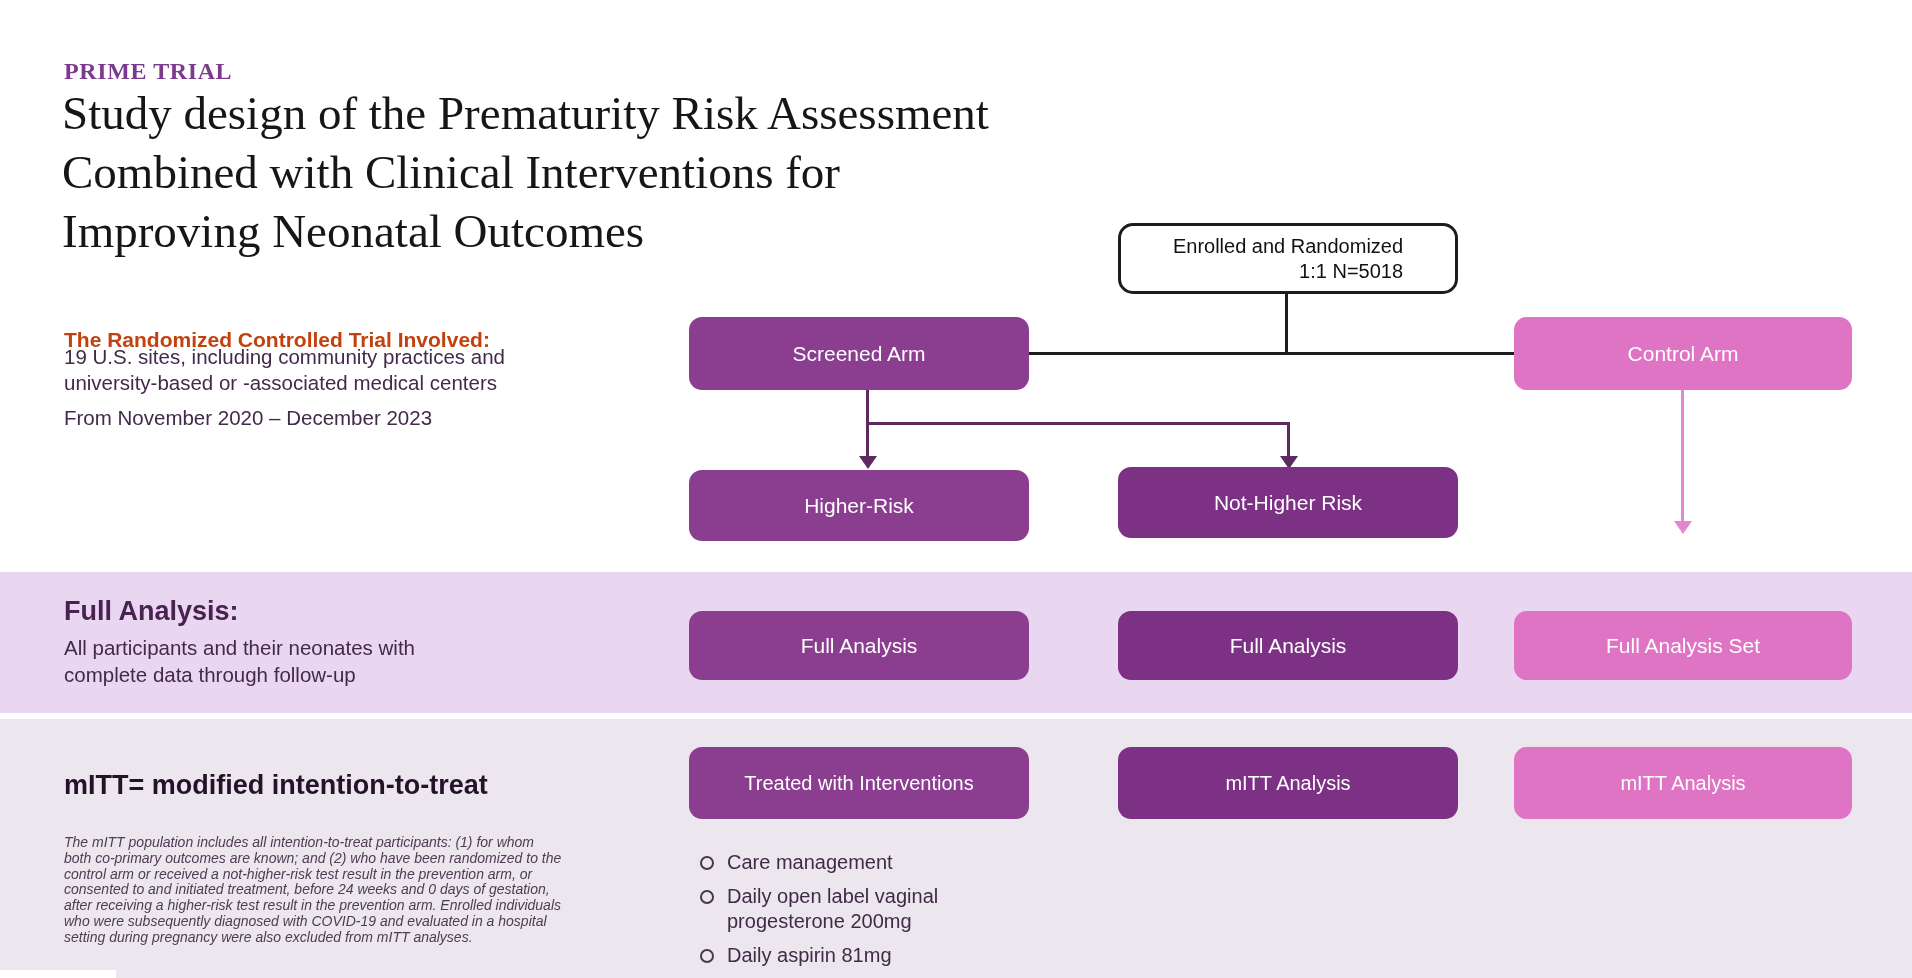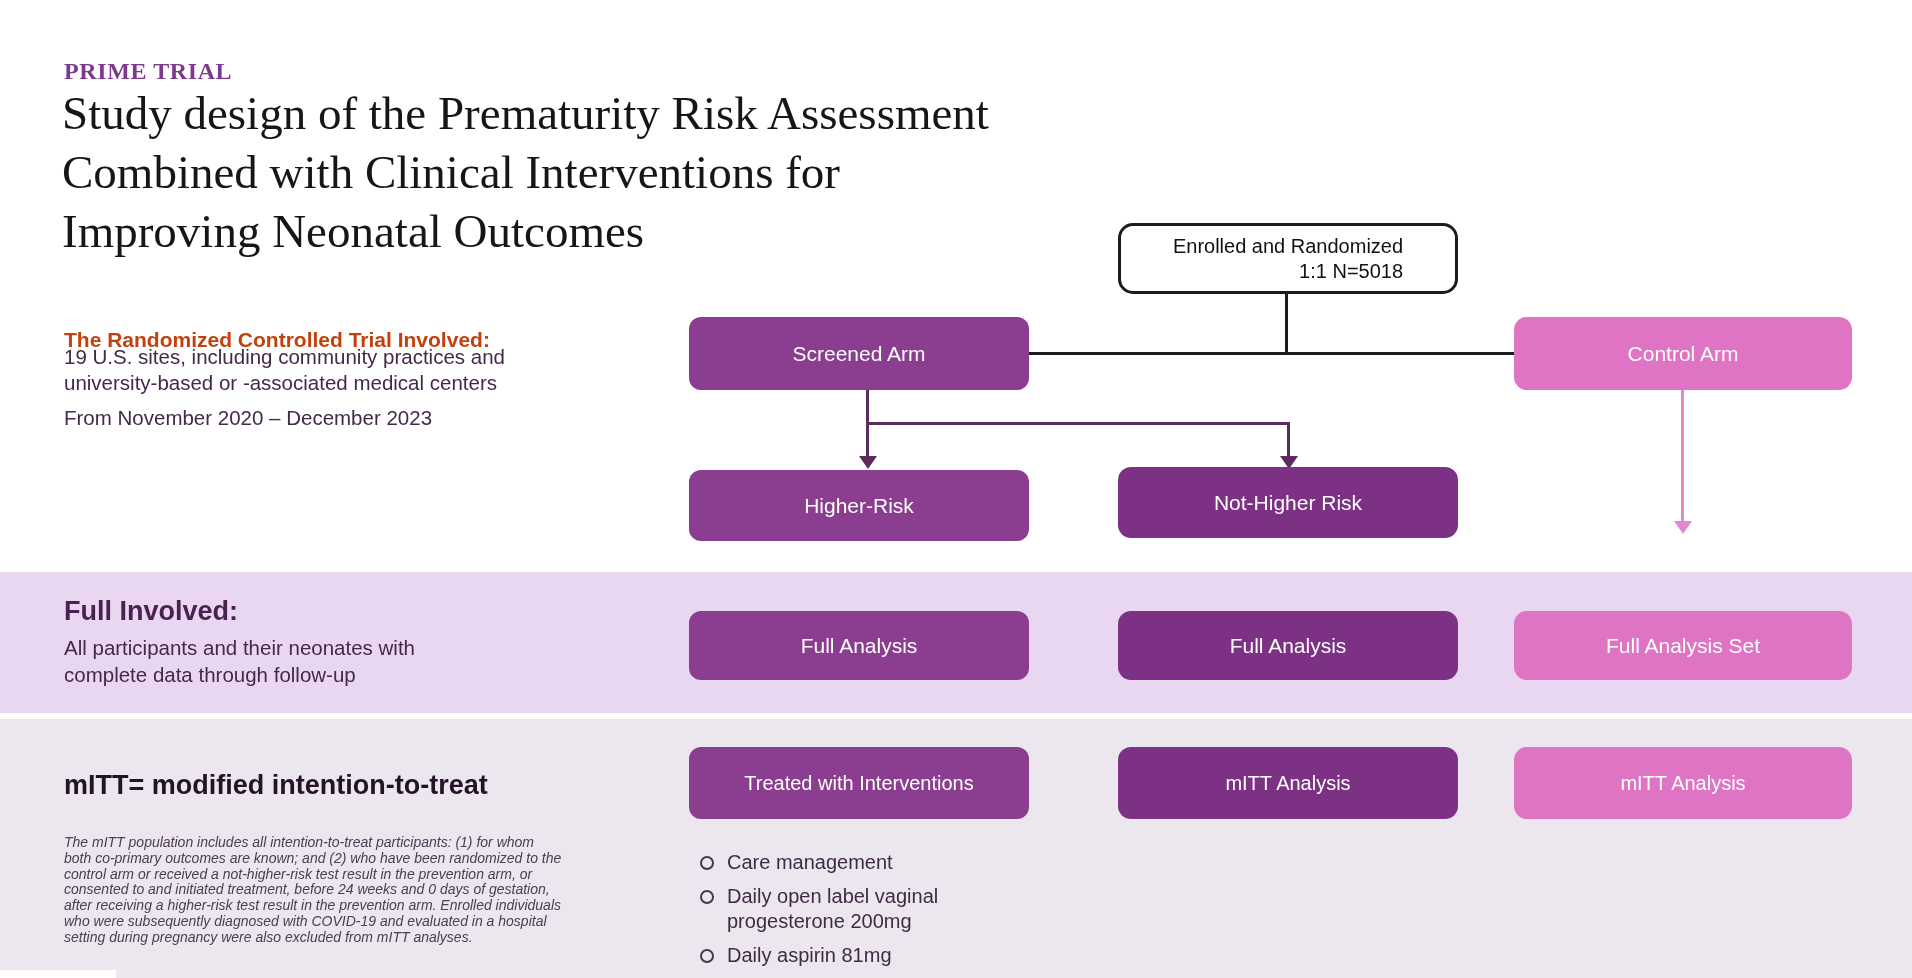--- a/index.html
+++ b/index.html
@@ -22,21 +22,21 @@
          font-size:47px;line-height:59px;color:#161616;}
   .intro-heading{left:64px;top:308px;font-size:21px;font-weight:bold;color:#c2410c;margin-top:20px;}
   .intro-sites{left:64px;top:344px;font-size:20.5px;line-height:26px;color:#43294a;}
   .intro-dates{left:64px;top:406px;font-size:20.5px;color:#43294a;}
 
   
   .node{position:absolute;border-radius:13px;display:flex;align-items:center;justify-content:center;
         text-align:center;color:#ffffff;font-size:21px;}
   .node-enrolled{left:1118px;top:223px;width:334px;height:65px;background:#ffffff;
                  border:3px solid #1c1c1c;border-radius:15px;color:#111111;font-size:20px;line-height:25px;text-align:right;}
-  .col-a{left:689px;width:340px;border-radius:12px;}
+  .col-a{left:689px;width:340px;}
   .col-b{left:1118px;width:340px;}
   .col-c{left:1514px;width:338px;}
   .purple-a{background:#8b3e90;}
   .purple-b{background:#7d3184;}
   .pinkbox{background:#df74c4;}
   .row-arms{top:317px;height:73px;}
   .row-risk-a{top:470px;height:71px;}
   .row-risk-b{top:467px;height:71px;}
   .row-full{top:611px;height:69px;}
   .row-mitt{top:747px;height:72px;font-size:20px;}
@@ -106,21 +106,21 @@
   <div class="line pinkline pkv"></div>
   <div class="head head-pink h3p"></div>
 
   <div class="node node-enrolled pre">Enrolled and Randomized
 1:1 N=5018</div>
   <div class="node col-a row-arms purple-a">Screened Arm</div>
   <div class="node col-c row-arms pinkbox">Control Arm</div>
   <div class="node col-a row-risk-a purple-a">Higher-Risk</div>
   <div class="node col-b row-risk-b purple-b">Not-Higher Risk</div>
 
-  <div class="abs fa-heading">Full Involved:</div>
+  <div class="abs fa-heading">Full Analysis:</div>
   <div class="abs fa-desc pre">All participants and their neonates with
 complete data through follow-up</div>
   <div class="node col-a row-full purple-a">Full Analysis</div>
   <div class="node col-b row-full purple-b">Full Analysis</div>
   <div class="node col-c row-full pinkbox">Full Analysis Set</div>
 
   <div class="abs mitt-heading">mITT= modified intention-to-treat</div>
   <div class="abs mitt-fine pre">The mITT population includes all intention-to-treat participants: (1) for whom
 both co-primary outcomes are known; and (2) who have been randomized to the
 control arm or received a not-higher-risk test result in the prevention arm, or

